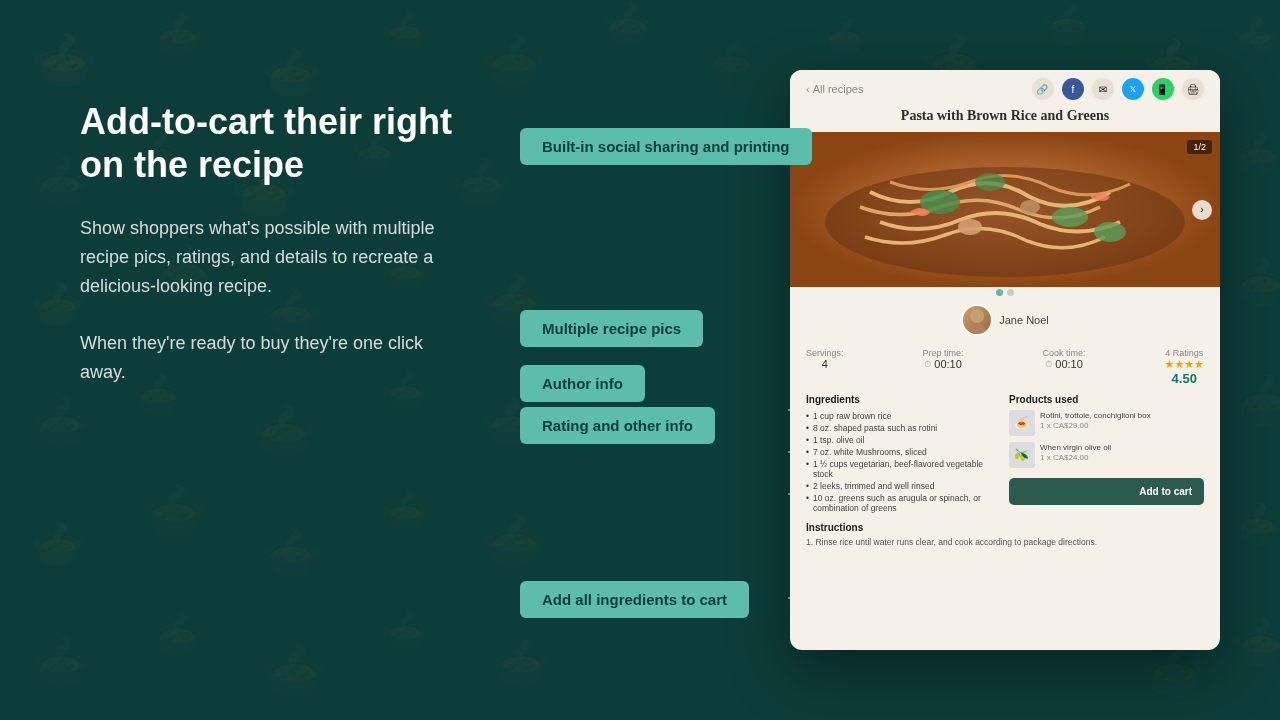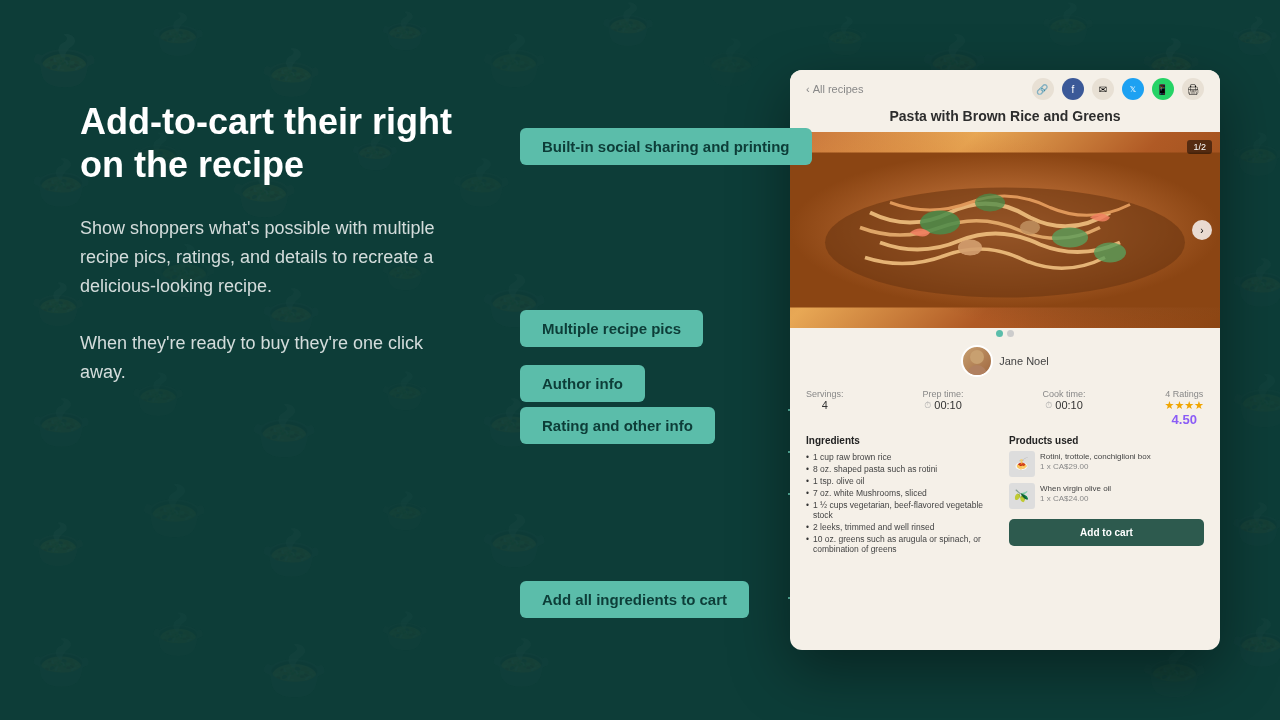--- a/index.html
+++ b/index.html
@@ -121,25 +121,26 @@
       justify-content: center;
       font-size: 10px;
     }
 
     .card-title {
       text-align: center;
       font-size: 14px;
       font-weight: 600;
       color: #2d2d2d;
       padding: 0 16px 8px;
+      font-family: Liberation Serif, serif;
     }
 
     .recipe-image {
       width: 100%;
-      height: 196px;
+      height: 155px;
       background: linear-gradient(135deg, #c8743a 0%, #e8a855 30%, #b05a25 60%, #8b4513 100%);
       position: relative;
       overflow: hidden;
     }
 
     .recipe-image-overlay {
       position: absolute;
       inset: 0;
       background: 
         radial-gradient(ellipse at 30% 40%, rgba(210,120,50,0.8) 0%, transparent 50%),
@@ -254,21 +255,21 @@
     }
 
     .stars {
       color: #f0a500;
       font-size: 11px;
     }
 
     .rating-value {
       font-size: 13px;
       font-weight: 700;
-      color: #8b5cf6;
+      color: #0f766e;
     }
 
     .rating-count {
       font-size: 9px;
       color: #888;
     }
 
     
     .recipe-desc {
       font-size: 9px;
@@ -341,20 +342,21 @@
       background: #2d5a4e;
       color: white;
       border: none;
       border-radius: 5px;
       padding: 8px 12px;
       font-size: 10px;
       font-weight: 600;
       cursor: pointer;
       width: 100%;
       margin-top: 4px;
+      text-align: right;
     }
 
     
     .instructions {
       padding: 0 16px 8px;
     }
 
     .instr-title {
       font-size: 10px;
       font-weight: 700;
@@ -592,16 +594,20 @@
           <div class="product-img">🫒</div>
           <div>
             <div class="product-info">When virgin olive oil</div>
             <div class="product-price">1 x CA$24.00</div>
           </div>
         </div>
         <button class="add-cart-btn">Add to cart</button>
       </div>
     </div>
 
+    <div class="instructions">
+      <div class="instr-title">Instructions</div>
+      <div class="instr-text">1. Rinse rice until water runs clear, and cook according to package directions.</div>
+    </div>
 
   </div>
 
 </div>
 
 </body></html>

